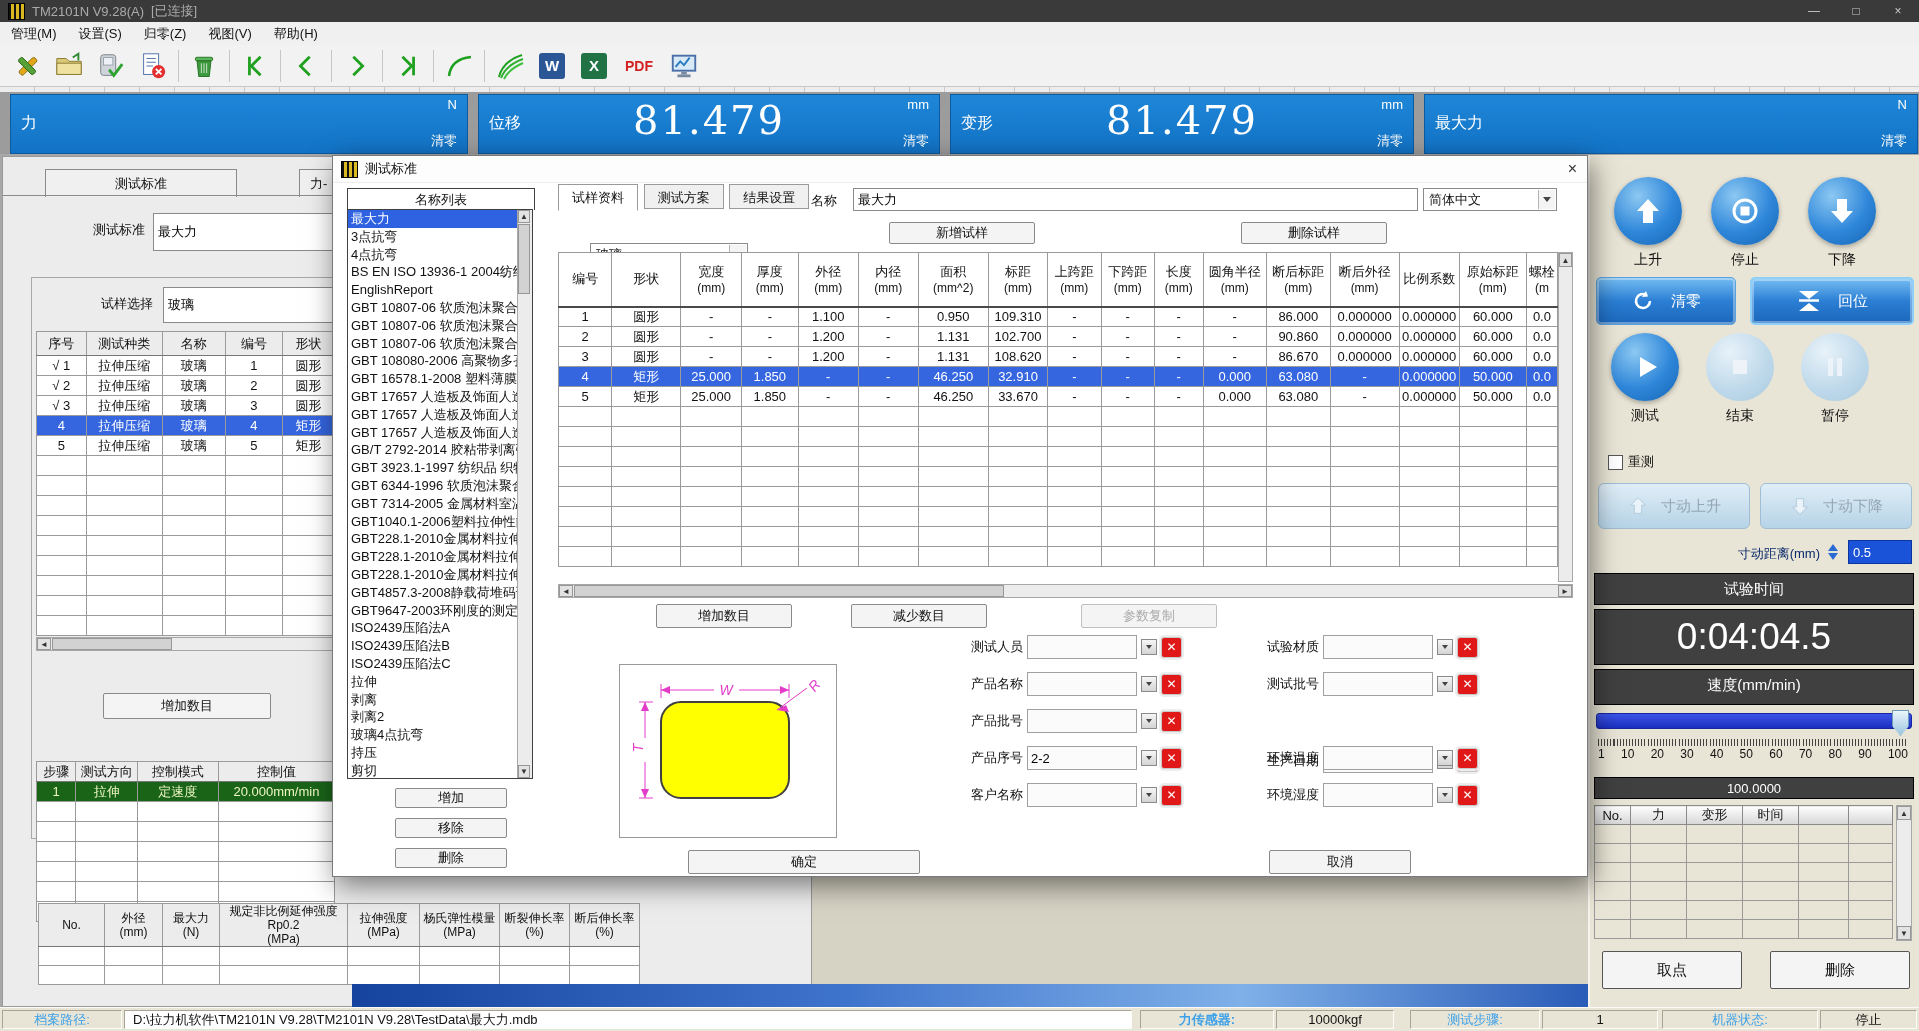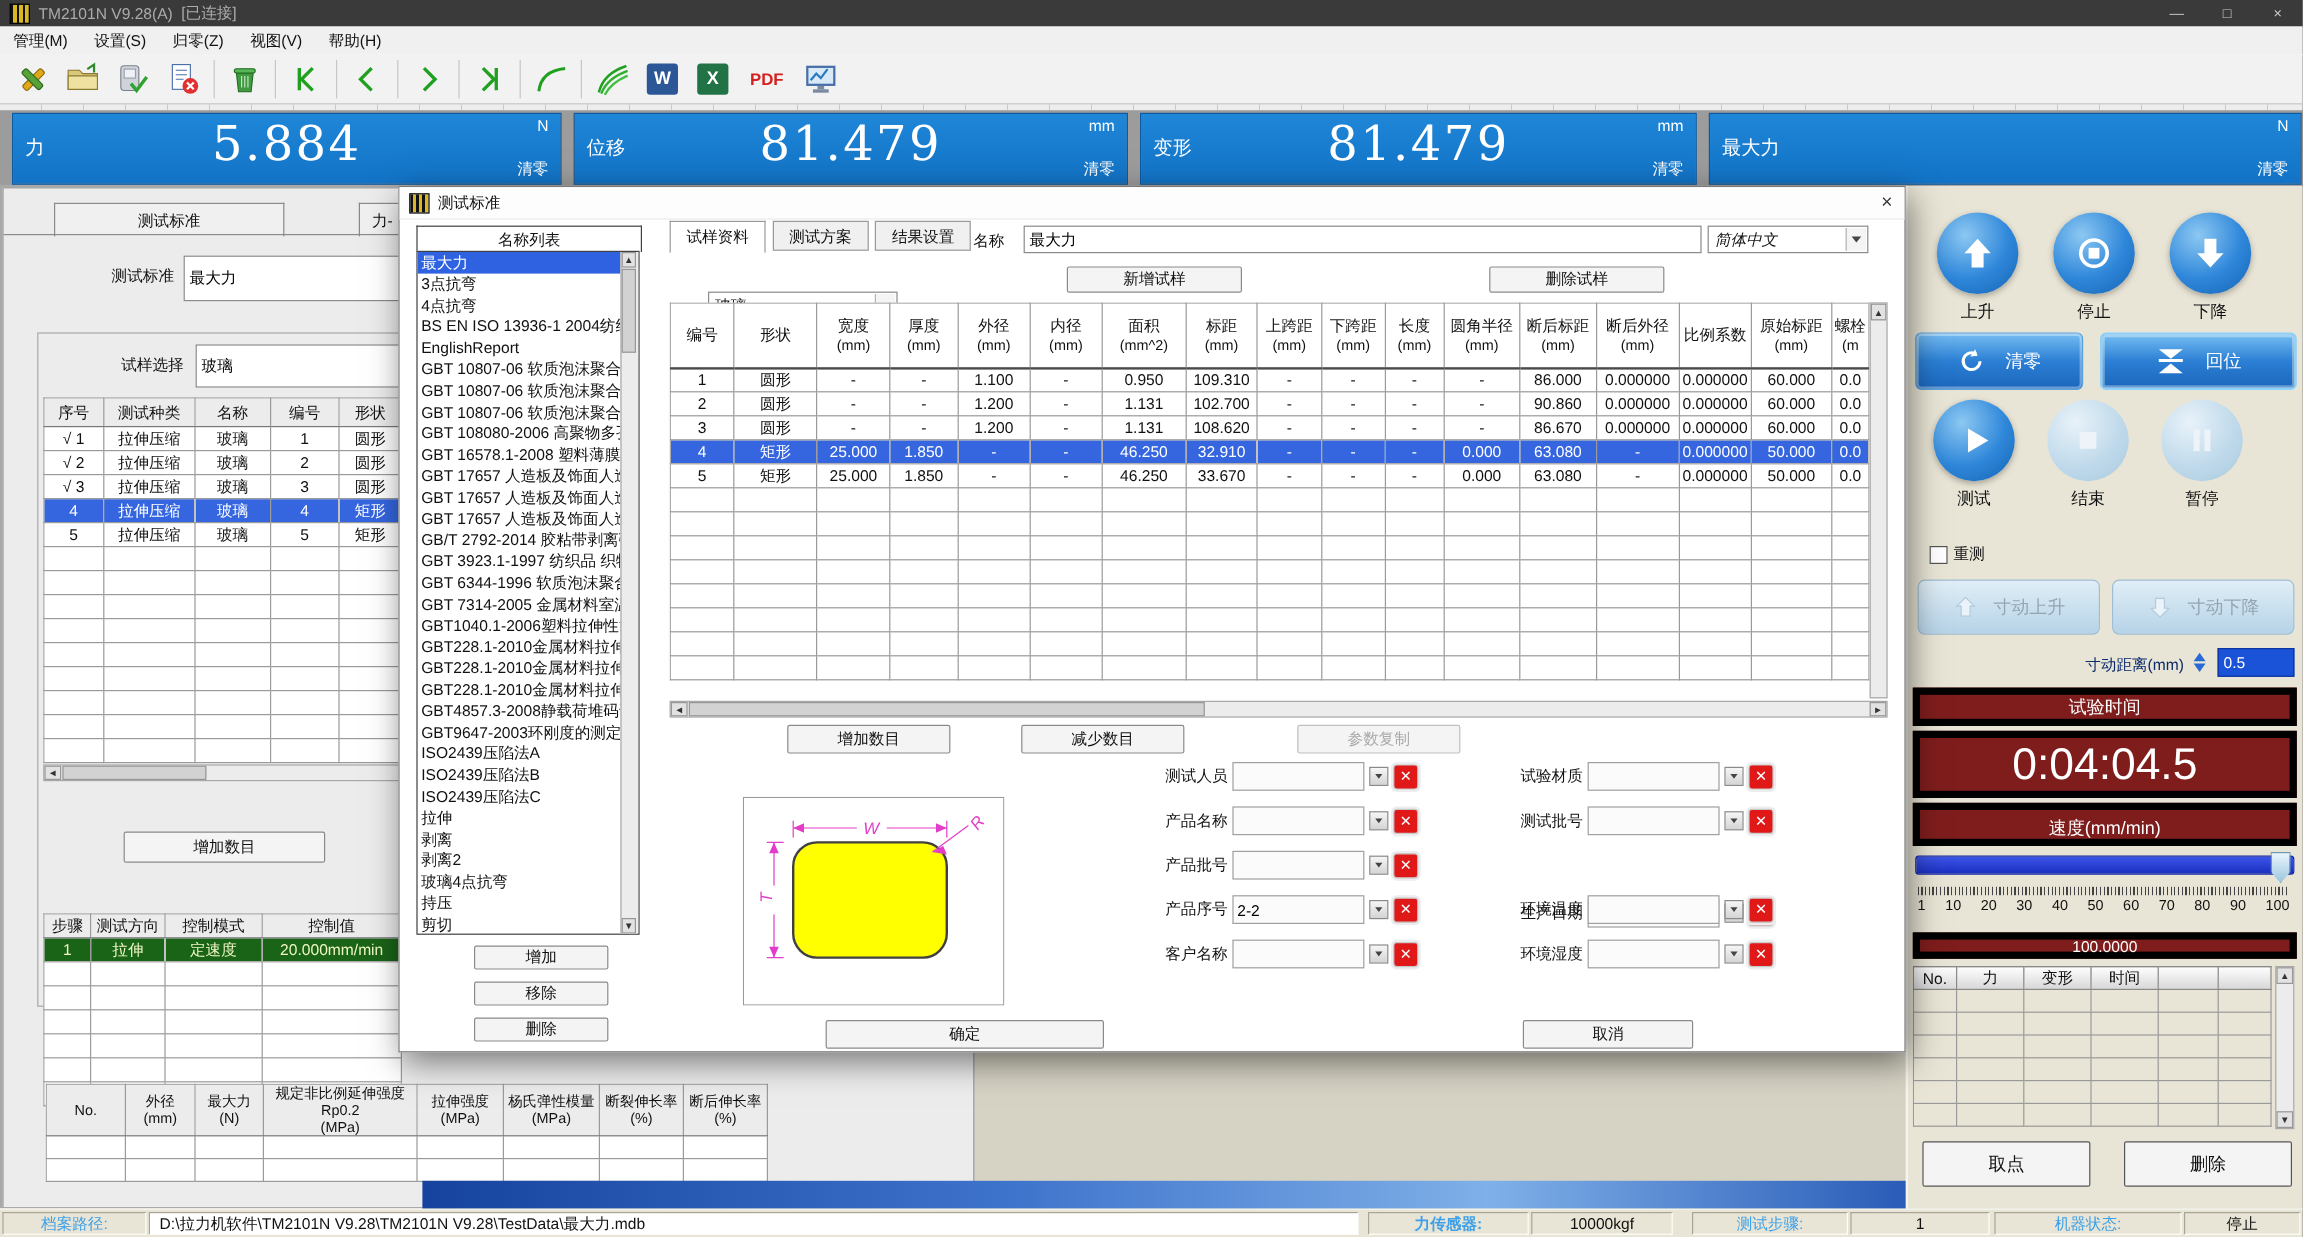--- a/index.html
+++ b/index.html
@@ -75,21 +75,21 @@
   .fdrop .tri{border-width:3px;border-top-width:4px;margin-top:3px;}
   .fx{width:21px;height:21px;background:#e01818;border:1px solid #c8c8c8;border-radius:3px;color:#fff;font-size:12px;font-weight:bold;display:flex;align-items:center;justify-content:center;flex:none;box-shadow:0 0 0 2px #ededed;box-sizing:border-box;}
   
   .rpanel{left:1588px;top:155px;width:331px;height:852px;background:#e9e5d6;border-left:2px solid #f6f4ec;box-sizing:border-box;}
   .round{position:absolute;width:68px;height:68px;border-radius:50%;display:flex;align-items:center;justify-content:center;}
   .round.blue{background:radial-gradient(circle at 35% 28%,#8cc8f2,#2f87da 55%,#1463b2);box-shadow:0 2px 5px rgba(0,0,0,.3);}
   .round.pale{background:radial-gradient(circle at 35% 28%,#e8f2f9,#bdd8ea 60%,#aacade);}
   .rlab{position:absolute;width:68px;text-align:center;font-size:14px;}
   .bluebtn{position:absolute;background:linear-gradient(#74bcf2,#2b7fd4 50%,#1b67bd);border:1px solid #5aa2dc;box-shadow:inset 0 0 0 2px rgba(255,255,255,.35);border-radius:5px;color:#fff;font-size:15px;display:flex;align-items:center;justify-content:center;gap:16px;box-sizing:border-box;}
   .jogbtn{position:absolute;background:linear-gradient(#e0eef7,#b6d3e7);border:1px solid #9fbdd4;border-radius:6px;color:#93a6b4;font-size:15px;display:flex;align-items:center;justify-content:center;gap:12px;box-sizing:border-box;}
-  .lbar{position:absolute;background:#7f1d1d;color:#fff;display:flex;align-items:center;justify-content:center;border:6px solid #000000;box-sizing:border-box;}
+  .lbar{position:absolute;background:#404040;color:#fff;display:flex;align-items:center;justify-content:center;border:1px solid #000000;box-sizing:border-box;}
   .track{position:absolute;background:linear-gradient(#3c55e8,#1b2fc0);border:1px solid #1626a0;border-radius:3px;height:16px;box-sizing:border-box;}
   .thumb{position:absolute;right:2px;top:-4px;width:15px;height:24px;background:linear-gradient(#eaf5fb,#9cc6e0);border:1px solid #6e9cb8;clip-path:polygon(0 0,100% 0,100% 62%,50% 100%,0 62%);}
   .ruler{position:absolute;height:7px;background:repeating-linear-gradient(90deg,#444 0 1px,transparent 1px 3.1px);}
   .ticks{position:absolute;display:flex;justify-content:space-between;font-size:12px;color:#111;}
   .spin{display:inline-flex;flex-direction:column;gap:2px;justify-content:center;}
   .spin .u{width:0;height:0;border:5px solid transparent;border-bottom:7px solid #2a6ad4;}
   .spin .d{width:0;height:0;border:5px solid transparent;border-top:7px solid #2a6ad4;}
   
   .sb{left:0;top:1007px;width:1919px;height:24px;background:#e9e5d6;border-top:1px solid #fbfaf4;box-sizing:border-box;}
   .sbc{position:absolute;top:2px;height:19px;border:1px solid;border-color:#a8a496 #fdfdf8 #fdfdf8 #a8a496;display:flex;align-items:center;justify-content:center;font-size:13px;box-sizing:border-box;}
@@ -212,21 +212,20 @@
           <rect x="13" y="22" width="6" height="3" fill="#7a8aa0"></rect>
           <rect x="9" y="25" width="14" height="3" fill="#7a8aa0"></rect>
         </svg>
       </span>
   </div>
   <div class="abs gripbar"></div>
 
   <div class="abs dispstrip">
     <div class="disp" style="left:10px;width:456px;">
       <span class="lab">力</span>
-      <span class="val">5.884</span>
       <span class="unit">N</span>
       <span class="clr">清零</span>
     </div>
     <div class="disp" style="left:478px;width:460px;">
       <span class="lab">位移</span>
       <span class="val">81.479</span>
       <span class="unit">mm</span>
       <span class="clr">清零</span>
     </div>
     <div class="disp" style="left:950px;width:462px;">
@@ -769,21 +768,21 @@
     <div class="abs btn" style="left:62px;top:662px;width:112px;height:20px;">移除</div>
     <div class="abs btn" style="left:62px;top:692px;width:112px;height:20px;">删除</div>
 
     <div class="abs" style="left:225px;top:28px;">
       <span class="tab active">试样资料</span>
       <span class="tab">测试方案</span>
       <span class="tab">结果设置</span>
     </div>
     <span class="abs" style="left:478px;top:36px;">名称</span>
     <input class="abs inp" style="left: 520px; top: 32px; width: 565px; height: 23px;" value="最大力">
-    <div class="abs combo" style="left:1090px;top:32px;width:134px;height:23px;font-style:italic;">
+    <div class="abs combo" style="left:1090px;top:32px;width:134px;height:23px;">
       <span>简体中文</span>
         <span class="car">
           <i class="tri"></i>
         </span>
     </div>
 
     <div class="abs combo" style="left:257px;top:64px;width:158px;height:24px;">
       <span>玻璃</span>
         <span class="car">
           <i class="tri"></i>

